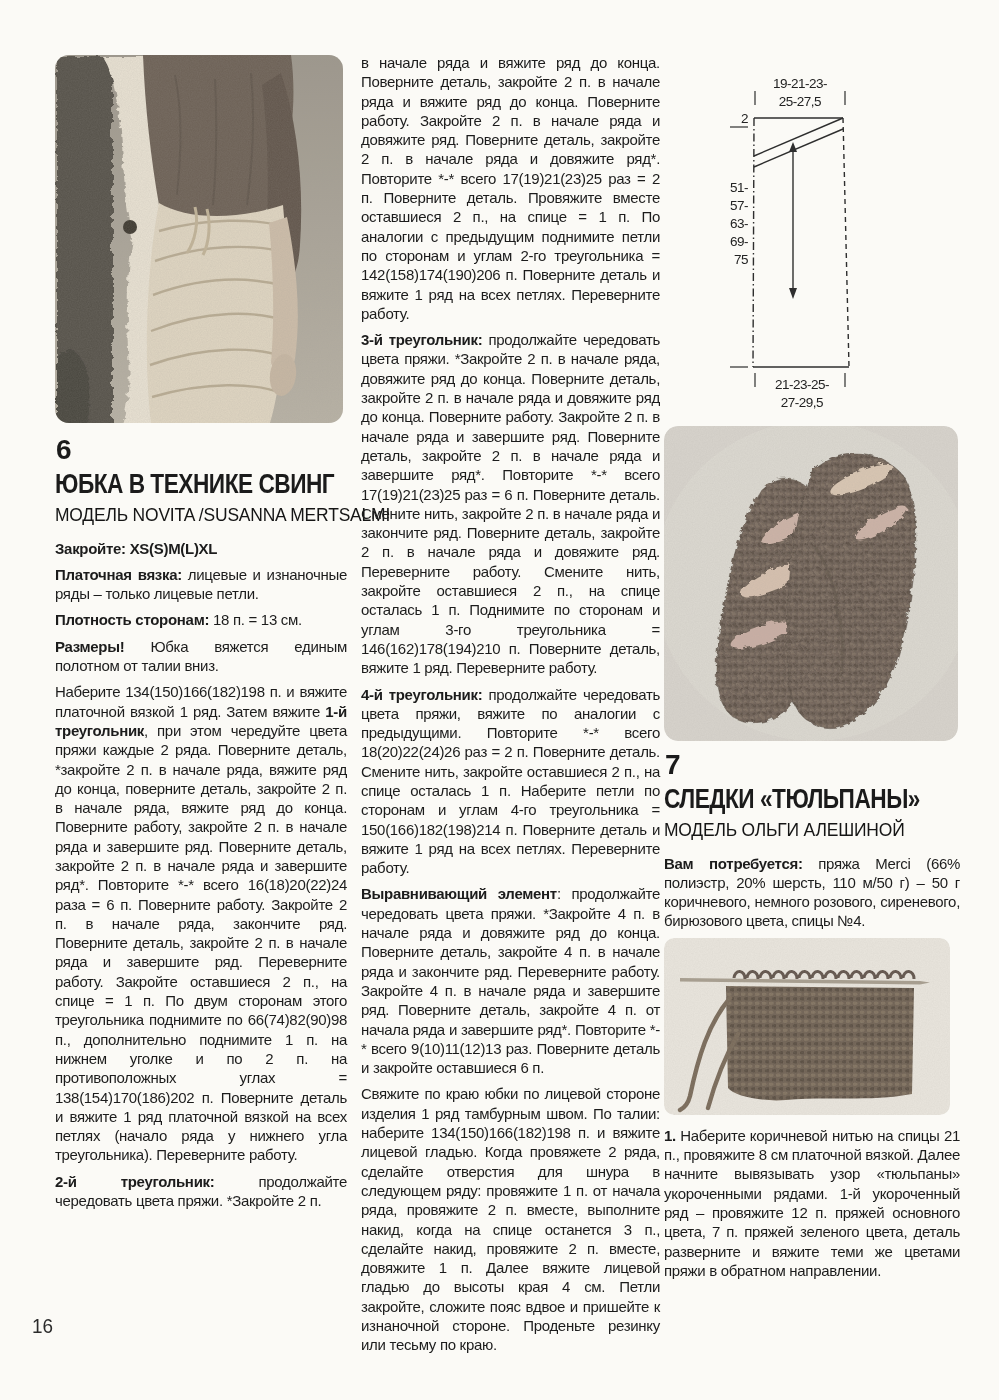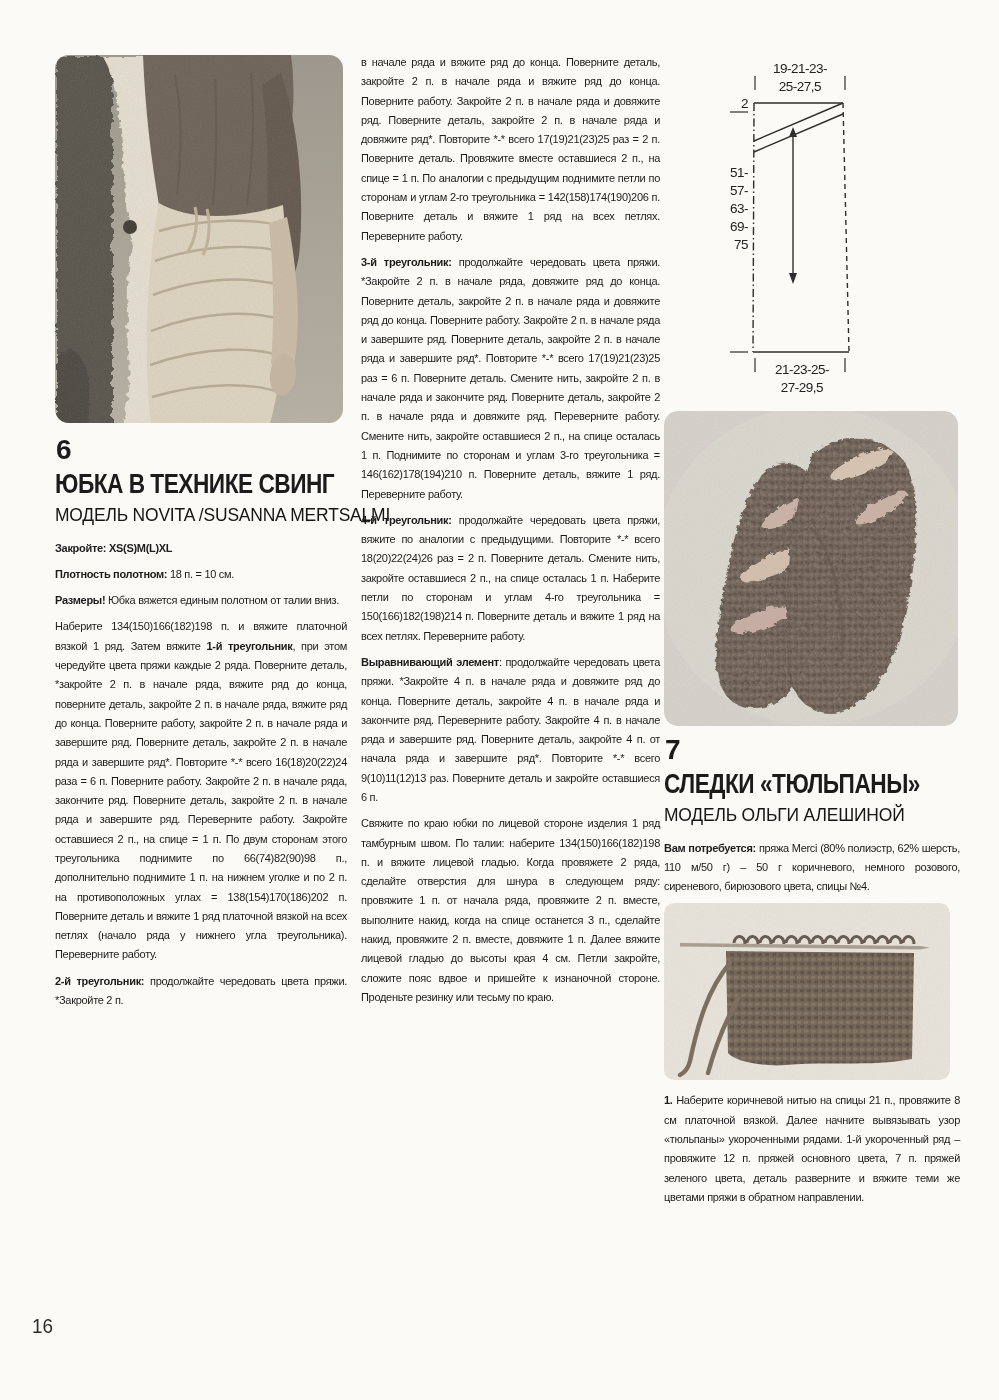--- a/index.html
+++ b/index.html
@@ -3,24 +3,24 @@
 <meta charset="utf-8">
 <style>
   * { margin:0; padding:0; box-sizing:border-box; }
   html,body { width:999px; height:1400px; }
   body { background:#fbfaf6; font-family:"Liberation Sans", sans-serif; }
   .page { position:relative; width:999px; height:1400px; background:#fbfaf6; overflow:hidden; color:#1b1b1b; }
 
   .col { position:absolute; top:55px; }
   .col1 { left:55px;  width:292px; }
   .col2 { left:361px; width:299px; top:53px; }
-  .col3 { left:664px; width:296px; top:45px; }
+  .col3 { left:664px; width:296px; top:60px; }
 
   .body-text p.para, p.para {
-    font-size:11px; line-height:19.3px; text-align:justify;
+    font-size:15px; line-height:19.3px; text-align:justify;
     letter-spacing:-0.3px; margin:0 0 7px 0; color:#1c1c1c;
   }
   b { font-weight:700; }
 
   .art-num   { font-size:28px; font-weight:700; line-height:1; margin:13px 0 7px 1px; }
   .art-title { font-size:27px; font-weight:700; line-height:1.02; white-space:nowrap;
                letter-spacing:-0.6px; transform:scaleX(.84); transform-origin:left center;
                margin:0 0 6px 0; }
   .art-model { font-size:18px; font-weight:400; white-space:nowrap; letter-spacing:-0.2px;
                transform:scaleX(.97); transform-origin:left center; margin:0 0 13px 0; color:#151515; }
@@ -89,21 +89,22 @@
     </svg>
 
     <div class="art-head">
       <div class="art-num">6</div>
       <h1 class="art-title">ЮБКА В ТЕХНИКЕ СВИНГ</h1>
       <div class="art-model">МОДЕЛЬ NOVITA /SUSANNA MERTSALMI</div>
     </div>
 
     <div class="body-text">
         <p class="para"><b>Закройте: XS(S)M(L)XL</b></p>
-        <p class="para"><b>Плотность полотном: </b><span>18 п. = 10 см.</span></p>
+        <p class="para"><b>Платочная вязка: </b><span>лицевые и изнаночные ряды – только лицевые петли.</span></p>
+        <p class="para"><b>Плотность сторонам: </b><span>18 п. = 13 см.</span></p>
         <p class="para"><b>Размеры! </b><span>Юбка вяжется единым полотном от талии вниз.</span></p>
         <p class="para"><span>Наберите 134(150)166(182)198 п. и вяжите платочной вязкой 1 ряд. Затем вяжите </span><b>1-й треугольник</b><span>, при этом чередуйте цвета пряжи каждые 2 ряда. Поверните деталь, *закройте 2 п. в начале ряда, вяжите ряд до конца, поверните деталь, закройте 2 п. в начале ряда, вяжите ряд до конца. Поверните работу, закройте 2 п. в начале ряда и завершите ряд. Поверните деталь, закройте 2 п. в начале ряда и завершите ряд*. Повторите *-* всего 16(18)20(22)24 раза = 6 п. Поверните работу. Закройте 2 п. в начале ряда, закончите ряд. Поверните деталь, закройте 2 п. в начале ряда и завершите ряд. Переверните работу. Закройте оставшиеся 2 п., на спице = 1 п. По двум сторонам этого треугольника поднимите по 66(74)82(90)98 п., дополнительно поднимите 1 п. на нижнем уголке и по 2 п. на противоположных углах = 138(154)170(186)202 п. Поверните деталь и вяжите 1 ряд платочной вязкой на всех петлях (начало ряда у нижнего угла треугольника). Переверните работу.</span></p>
         <p class="para"><b>2-й треугольник: </b><span>продолжайте чередовать цвета пряжи. *Закройте 2 п.</span></p>
       </div>
   </div>
 
   <div class="col col2">
     <div class="body-text">
         <p class="para"><span>в начале ряда и вяжите ряд до конца. Поверните деталь, закройте 2 п. в начале ряда и вяжите ряд до конца. Поверните работу. Закройте 2 п. в начале ряда и довяжите ряд. Поверните деталь, закройте 2 п. в начале ряда и довяжите ряд*. Повторите *-* всего 17(19)21(23)25 раз = 2 п. Поверните деталь. Провяжите вместе оставшиеся 2 п., на спице = 1 п. По аналогии с предыдущим поднимите петли по сторонам и углам 2-го треугольника = 142(158)174(190)206 п. Поверните деталь и вяжите 1 ряд на всех петлях. Переверните работу.</span></p>
         <p class="para"><b>3-й треугольник: </b><span>продолжайте чередовать цвета пряжи. *Закройте 2 п. в начале ряда, довяжите ряд до конца. Поверните деталь, закройте 2 п. в начале ряда и довяжите ряд до конца. Поверните работу. Закройте 2 п. в начале ряда и завершите ряд. Поверните деталь, закройте 2 п. в начале ряда и завершите ряд*. Повторите *-* всего 17(19)21(23)25 раз = 6 п. Поверните деталь. Смените нить, закройте 2 п. в начале ряда и закончите ряд. Поверните деталь, закройте 2 п. в начале ряда и довяжите ряд. Переверните работу. Смените нить, закройте оставшиеся 2 п., на спице осталась 1 п. Поднимите по сторонам и углам 3-го треугольника = 146(162)178(194)210 п. Поверните деталь, вяжите 1 ряд. Переверните работу.</span></p>
@@ -186,21 +187,21 @@
       <rect width="294" height="315" rx="14" filter="url(#grainB)"></rect>
     </svg>
 
     <div class="art-head">
       <div class="art-num">7</div>
       <h1 class="art-title">СЛЕДКИ «ТЮЛЬПАНЫ»</h1>
       <div class="art-model">МОДЕЛЬ ОЛЬГИ АЛЕШИНОЙ</div>
     </div>
 
     <div class="body-text">
-        <p class="para"><b>Вам потребуется: </b><span>пряжа Merci (80% полиэстр, 62% шерсть, 110 м/50 г) – 50 г коричневого, немного розового, сиреневого, бирюзового цвета, спицы №4.</span></p>
+        <p class="para"><b>Вам потребуется: </b><span>пряжа Merci (66% полиэстр, 20% шерсть, 110 м/50 г) – 50 г коричневого, немного розового, сиреневого, бирюзового цвета, спицы №4.</span></p>
       </div>
 
     <svg class="photo photo-swatch" viewBox="0 0 286 177" aria-hidden="true">
       <defs>
         <pattern id="garterP" width="7" height="9" patternUnits="userSpaceOnUse">
           <rect width="7" height="9" fill="#6e6052"></rect>
           <ellipse cx="2" cy="2.2" rx="2.7" ry="1.7" fill="#80715f"></ellipse>
           <ellipse cx="5.5" cy="6.8" rx="2.7" ry="1.7" fill="#594d41"></ellipse>
         </pattern>
         <filter id="grainC" x="0" y="0" width="100%" height="100%">

